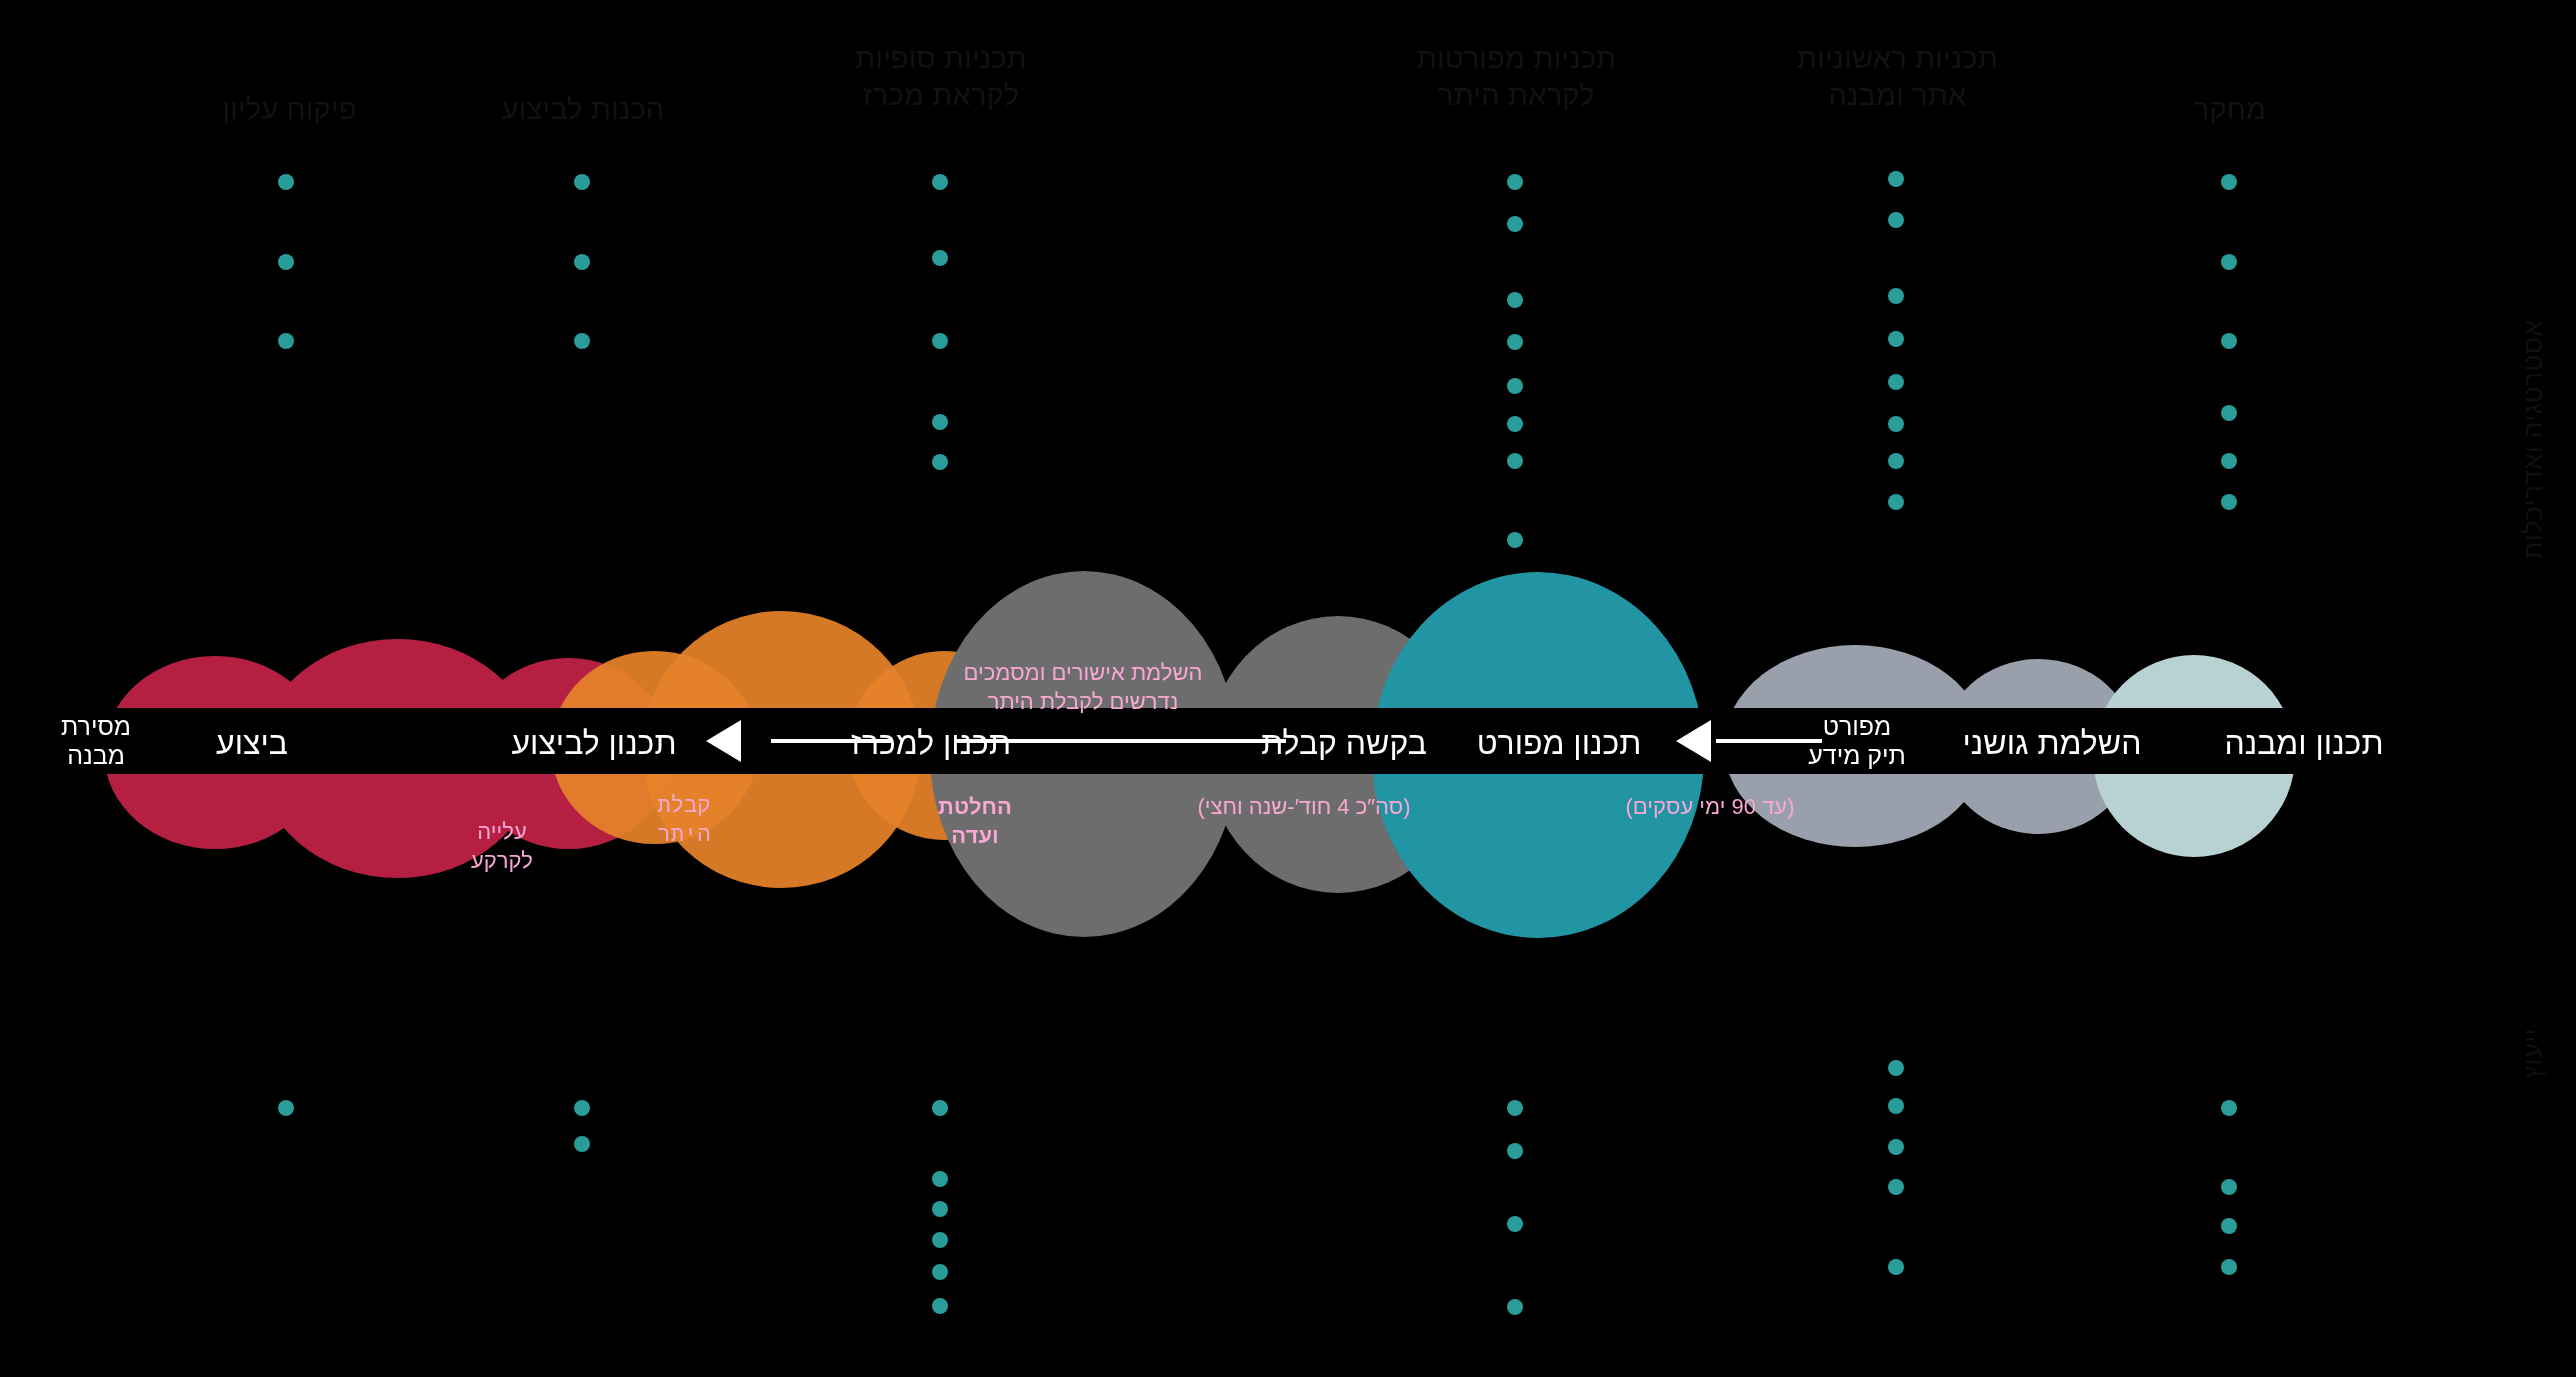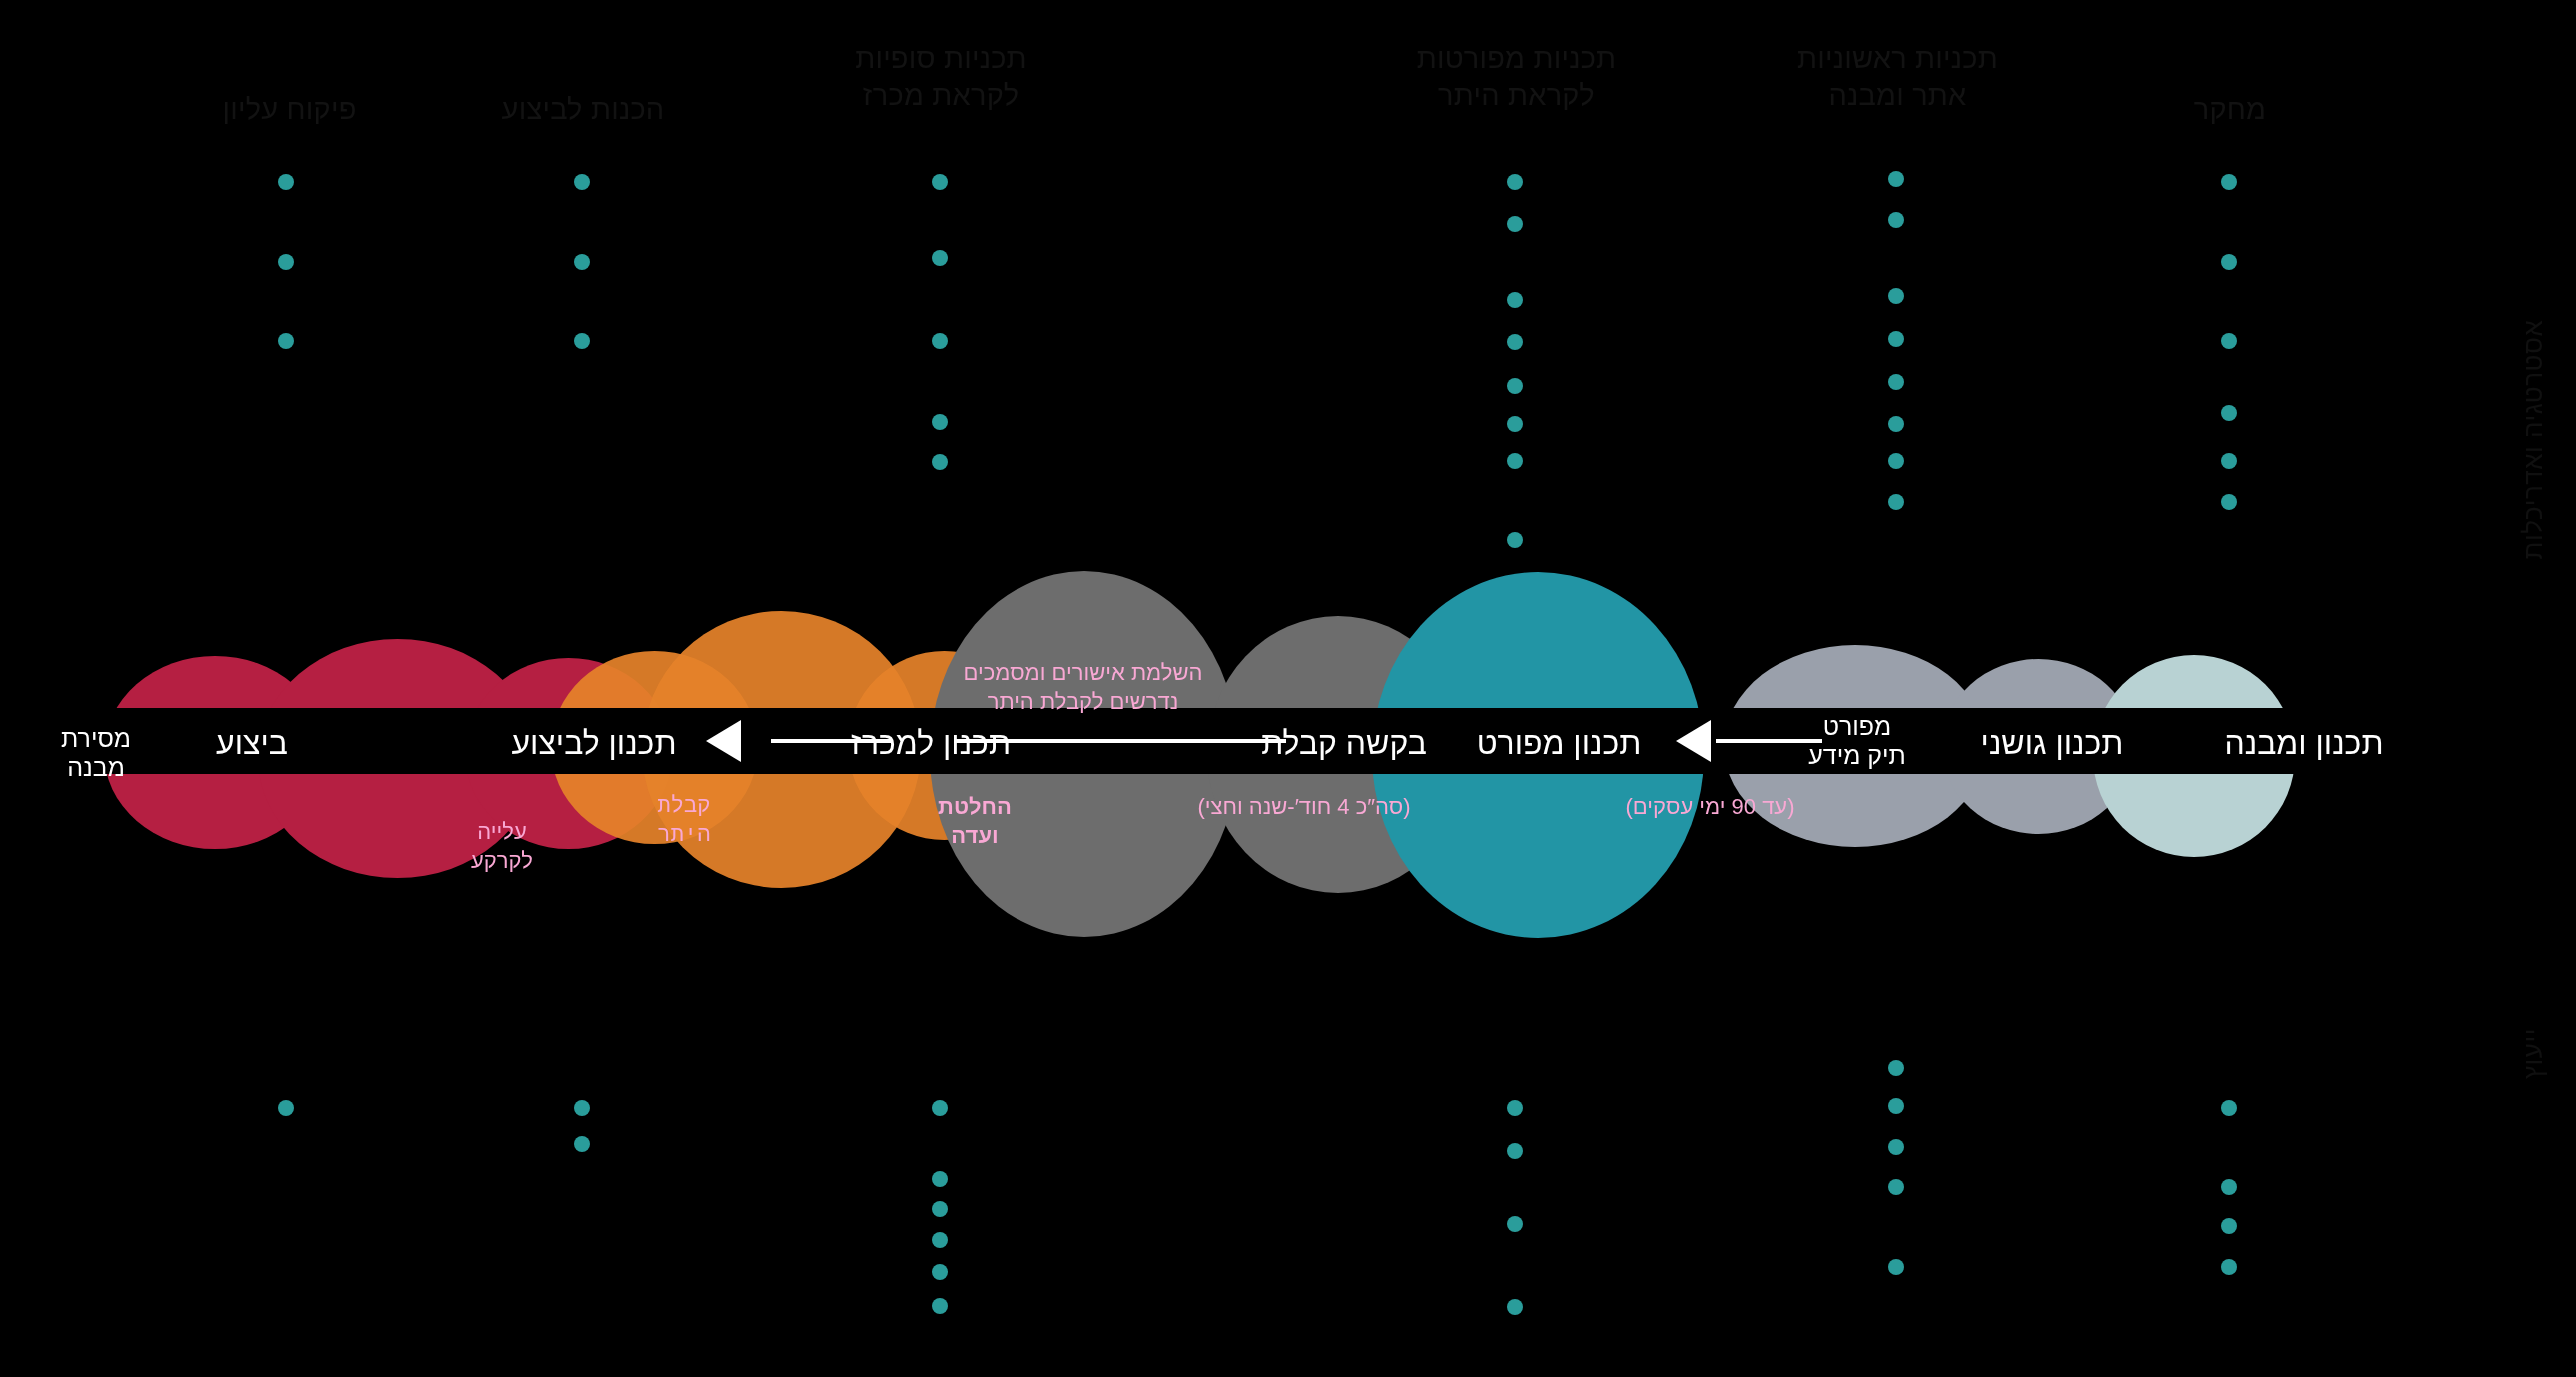--- a/index.html
+++ b/index.html
@@ -197,30 +197,30 @@
     </div>
 
   <div id="band"></div>
 
   <div class="rule" style="left:954px;top:739px;width:332px;"></div>
   <div class="rule" style="left:771px;top:739px;width:120px;"></div>
   <div class="arrowhead" style="left:706px;top:720px;"></div>
   <div class="rule" style="left:1716px;top:739px;width:106px;"></div>
   <div class="arrowhead" style="left:1676px;top:720px;"></div>
 
-  <div class="band-label small" style="left:96px;top:741px;margin-top:12px;">מסירת
+  <div class="band-label small" style="left:96px;top:741px;">מסירת
 מבנה</div>
   <div class="band-label" style="left:252px;top:744px;">ביצוע</div>
   <div class="band-label" style="left:594px;top:744px;">תכנון לביצוע</div>
   <div class="band-label" style="left:931px;top:744px;">תכנון למכרז</div>
   <div class="band-label" style="left:1344px;top:744px;">בקשה קבלת</div>
   <div class="band-label" style="left:1559px;top:744px;">תכנון מפורט</div>
   <div class="band-label small" style="left:1857px;top:741px;">מפורט
 תיק מידע</div>
-  <div class="band-label" style="left:2052px;top:744px;">תכנון גושני</div>
+  <div class="band-label" style="left:2052px;top:744px;">השלמת גושני</div>
   <div class="band-label" style="left:2304px;top:744px;">תכנון ומבנה</div>
 
   <div class="note dark" style="left:1083px;top:658px;width:366px;">השלמת אישורים ומסמכים
 נדרשים לקבלת היתר</div>
   <div class="note dark" style="left:1304px;top:792px;width:356px;">(סה″כ 4 חוד′-שנה וחצי)</div>
   <div class="note dark" style="left:1710px;top:792px;width:328px;">(עד 90 ימי עסקים)</div>
   <div class="note dark" style="left:502px;top:792px;width:125px;margin-top:25px;">עלייה
 לקרקע</div>
   <div class="note dark" style="left:684px;top:792px;width:135px;font-family:Liberation Mono, monospace;">קבלת
 היתר</div>

